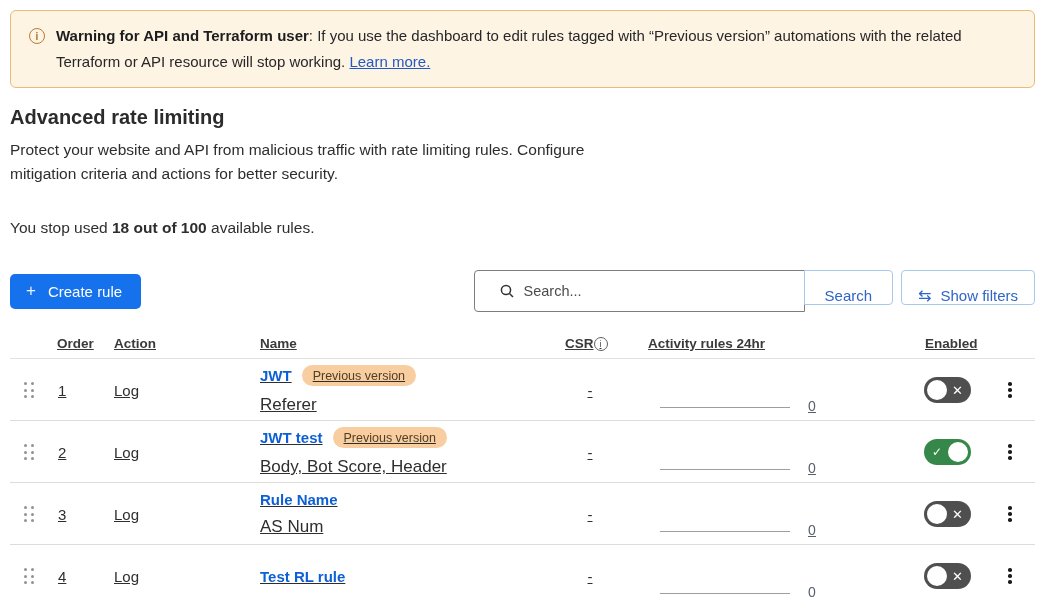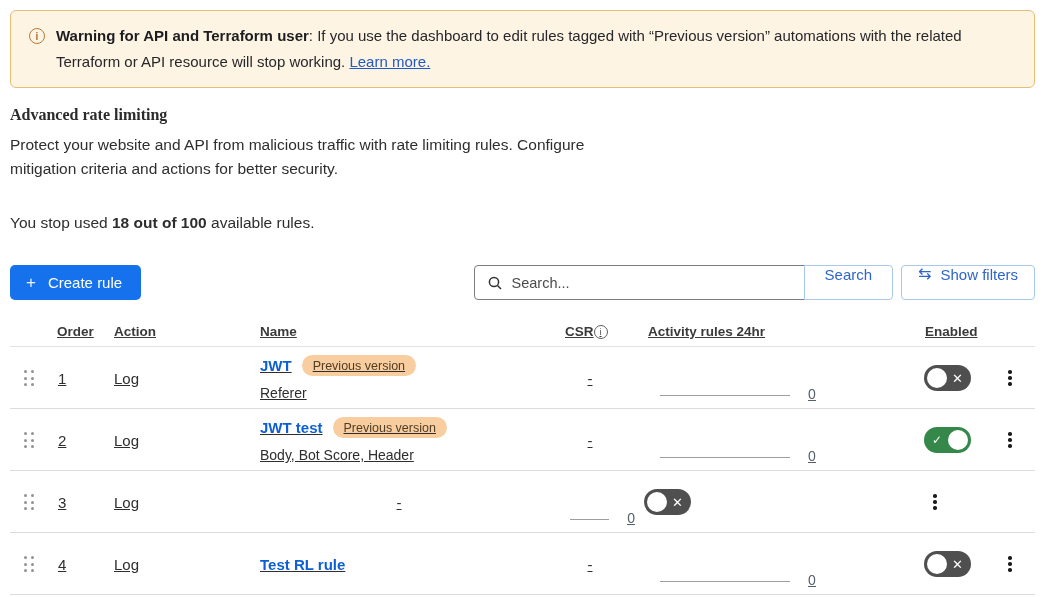--- a/index.html
+++ b/index.html
@@ -33,57 +33,57 @@
     border-radius: 50%;
     color: #b06e2e;
     font-size: 10px;
     display: inline-flex; align-items: center; justify-content: center;
     font-weight: 600;
   }
   .banner b { color: #1d1d1f; }
   .link { color: #2359c4; text-decoration: underline; cursor: pointer; }
 
   
-  .h1 { font-size: 16px; font-weight: 700; color: #2b2b2b; margin-top: 18px; font-family: Liberation Serif, serif; }
+  .h1 { font-size: 20px; font-weight: 700; color: #2b2b2b; margin-top: 18px; }
   .desc { margin-top: 9px; font-size: 15.5px; line-height: 1.55; max-width: 628px; color: #2e2e2e; }
   .usage { margin-top: 33px; font-size: 15.5px; color: #2e2e2e; }
 
   
   .toolbar { margin-top: 33px; display: flex; justify-content: space-between; align-items: center; }
   .btn-primary {
     display: inline-flex; align-items: center; gap: 12px;
     background: #1672ec; color: #fff;
     border: none; border-radius: 5px;
     height: 35px; padding: 0 19px 0 16px;
     font-size: 15px; cursor: pointer;
     font-family: inherit;
   }
   .btn-primary .plus { font-size: 17px; font-weight: 400; opacity: .9; }
   .search-area { display: flex; align-items: stretch; }
   .search-box {
     display: flex; align-items: center;
-    width: 331px; height: 35px;
+    width: 331px; height: 42px;
     border: 1px solid #7d7d7d;
     border-radius: 4px 0 0 4px;
-    padding: 0 10px 0 12px;
+    padding: 0 10px 0 24px;
     background: #fff;
   }
   .search-box svg { flex: 0 0 auto; }
   .search-box input {
     border: none; outline: none;
     font-size: 14.5px; color: #333;
     margin-left: 9px; width: 100%;
     font-family: inherit;
   }
   .search-box input::placeholder { color: #4c4c4c; opacity: 1; }
   .btn-secondary {
     height: 35px; background: #fff;
     border: 1px solid #a9c8ee; color: #2e65c8;
     font-size: 15px; cursor: pointer; font-family: inherit;
-    display: inline-flex; align-items: flex-start; gap: 9px;
+    display: inline-flex; align-items: flex-end; gap: 9px;
   }
   .btn-search { border-radius: 0 4px 4px 0; padding: 0 20px; margin-left: -1px; }
   .btn-filters { border-radius: 4px; padding: 0 16px; margin-left: 8px; }
   .btn-filters .swap { font-size: 16px; line-height: 1; }
 
   
   .table { margin-top: 17px; }
   .tgrid {
     display: grid;
     grid-template-columns: 38px 55px 150px 292px 90px 280px 75px 1fr;
@@ -115,21 +115,21 @@
   .cell-action { padding-left: 11px; color: #2e2e2e; }
   .cell-name { padding-left: 7px; display: flex; flex-direction: column; gap: 9px; }
   .name-line { display: flex; align-items: center; gap: 10px; }
   .rule-link { color: #0d5fd6; font-weight: 600; font-size: 15px; text-decoration: none; cursor: pointer; }
   .badge {
     background: #f8cda0; color: #513d22;
     font-size: 12.5px; font-weight: 400;
     border-radius: 999px; padding: 3.5px 11px;
     white-space: nowrap;
   }
-  .criteria { font-size: 14px; color: #2e2e2e; }
+  .criteria { font-size: 17px; color: #2e2e2e; }
   .cell-csr { text-align: center; color: #303030; }
   .cell-activity { display: flex; align-items: flex-end; height: 62px; padding-left: 25px; }
   .sparkline { width: 130px; border-bottom: 1.4px solid #9e9e9e; margin-bottom: 13px; }
   .activity-count {
     margin-left: 18px; margin-bottom: 7px;
     font-size: 14px; color: #56606b;
     text-decoration: underline; cursor: pointer;
   }
   .cell-enabled { padding-left: 9px; }
 
@@ -294,20 +294,27 @@
       <div class="drag">
           <span></span>
           <span></span>
           <span></span>
           <span></span>
           <span></span>
           <span></span>
         </div>
       <div class="cell-order">3</div>
       <div class="cell-action">Log</div>
+      <div class="cell-name">
+        <div class="name-line">
+          <a class="rule-link">Rule Name</a>
+
+        </div>
+        <div class="criteria">AS Num</div>
+      </div>
       <div class="cell-csr">-</div>
       <div class="cell-activity">
         <div class="sparkline"></div>
         <a class="activity-count">0</a>
       </div>
       <div class="cell-enabled">
         <div class="toggle toggle-off">
 
           <span class="t-icon t-x">✕</span>
           <span class="knob"></span>

